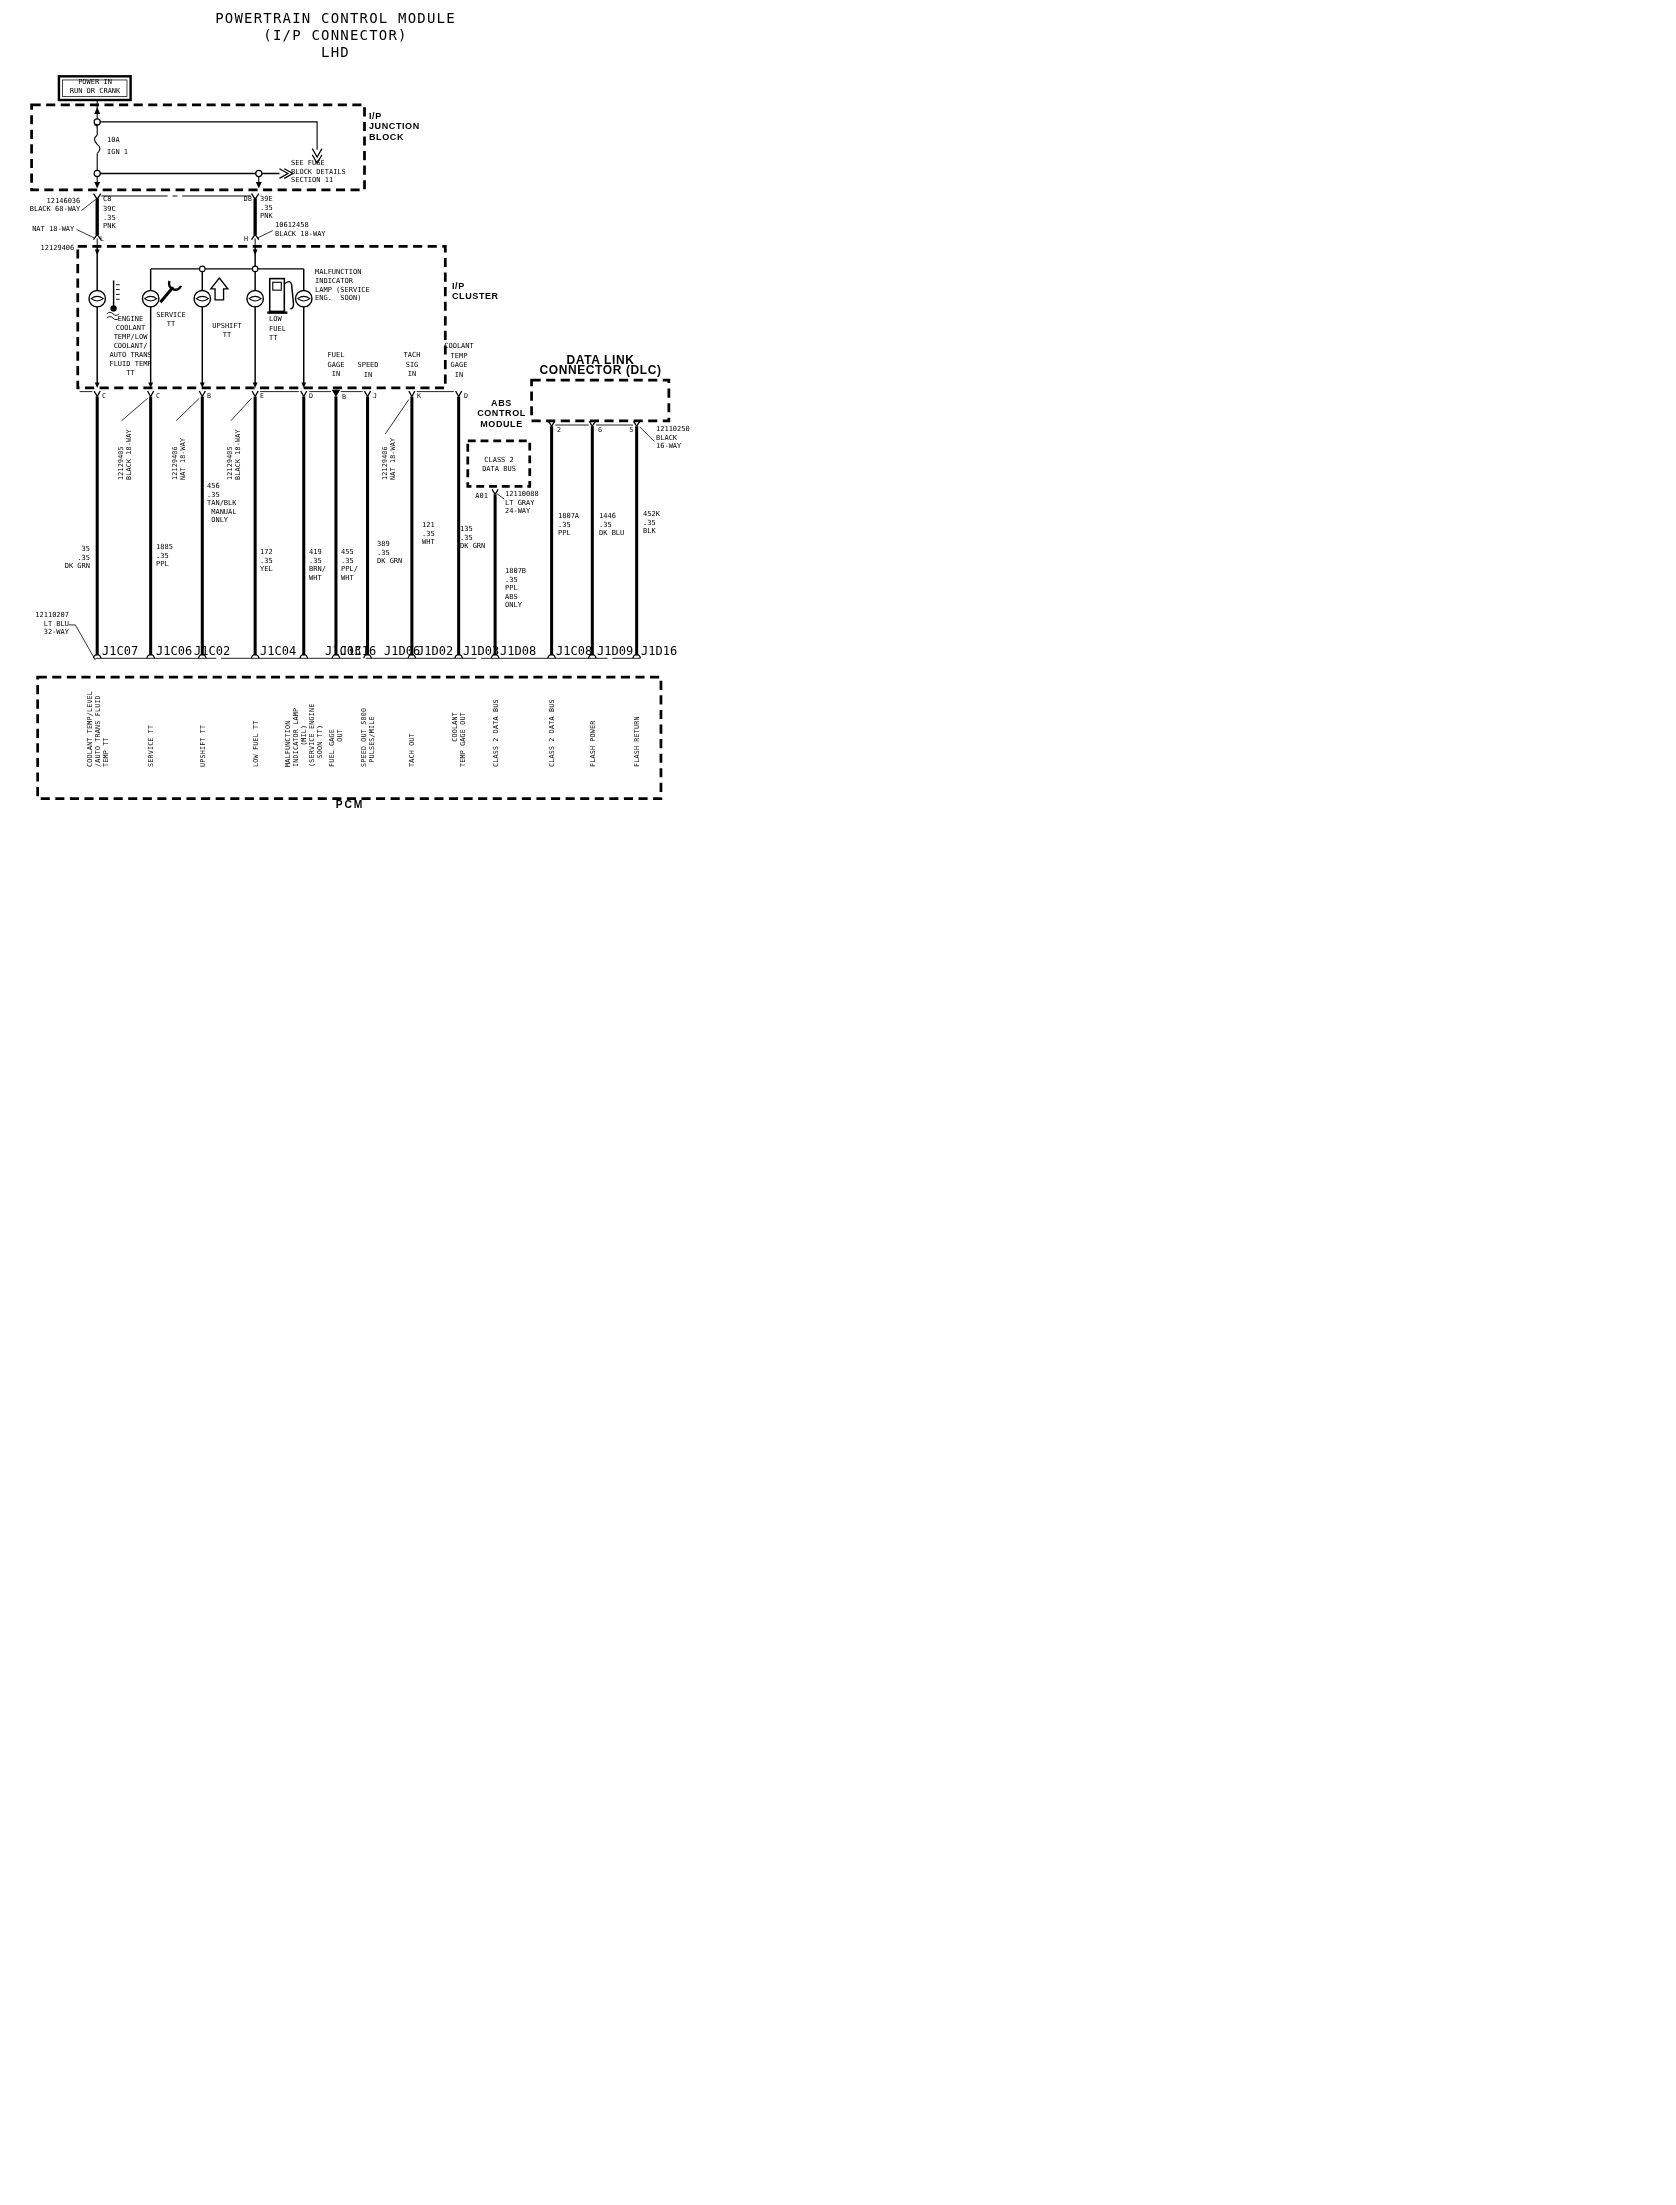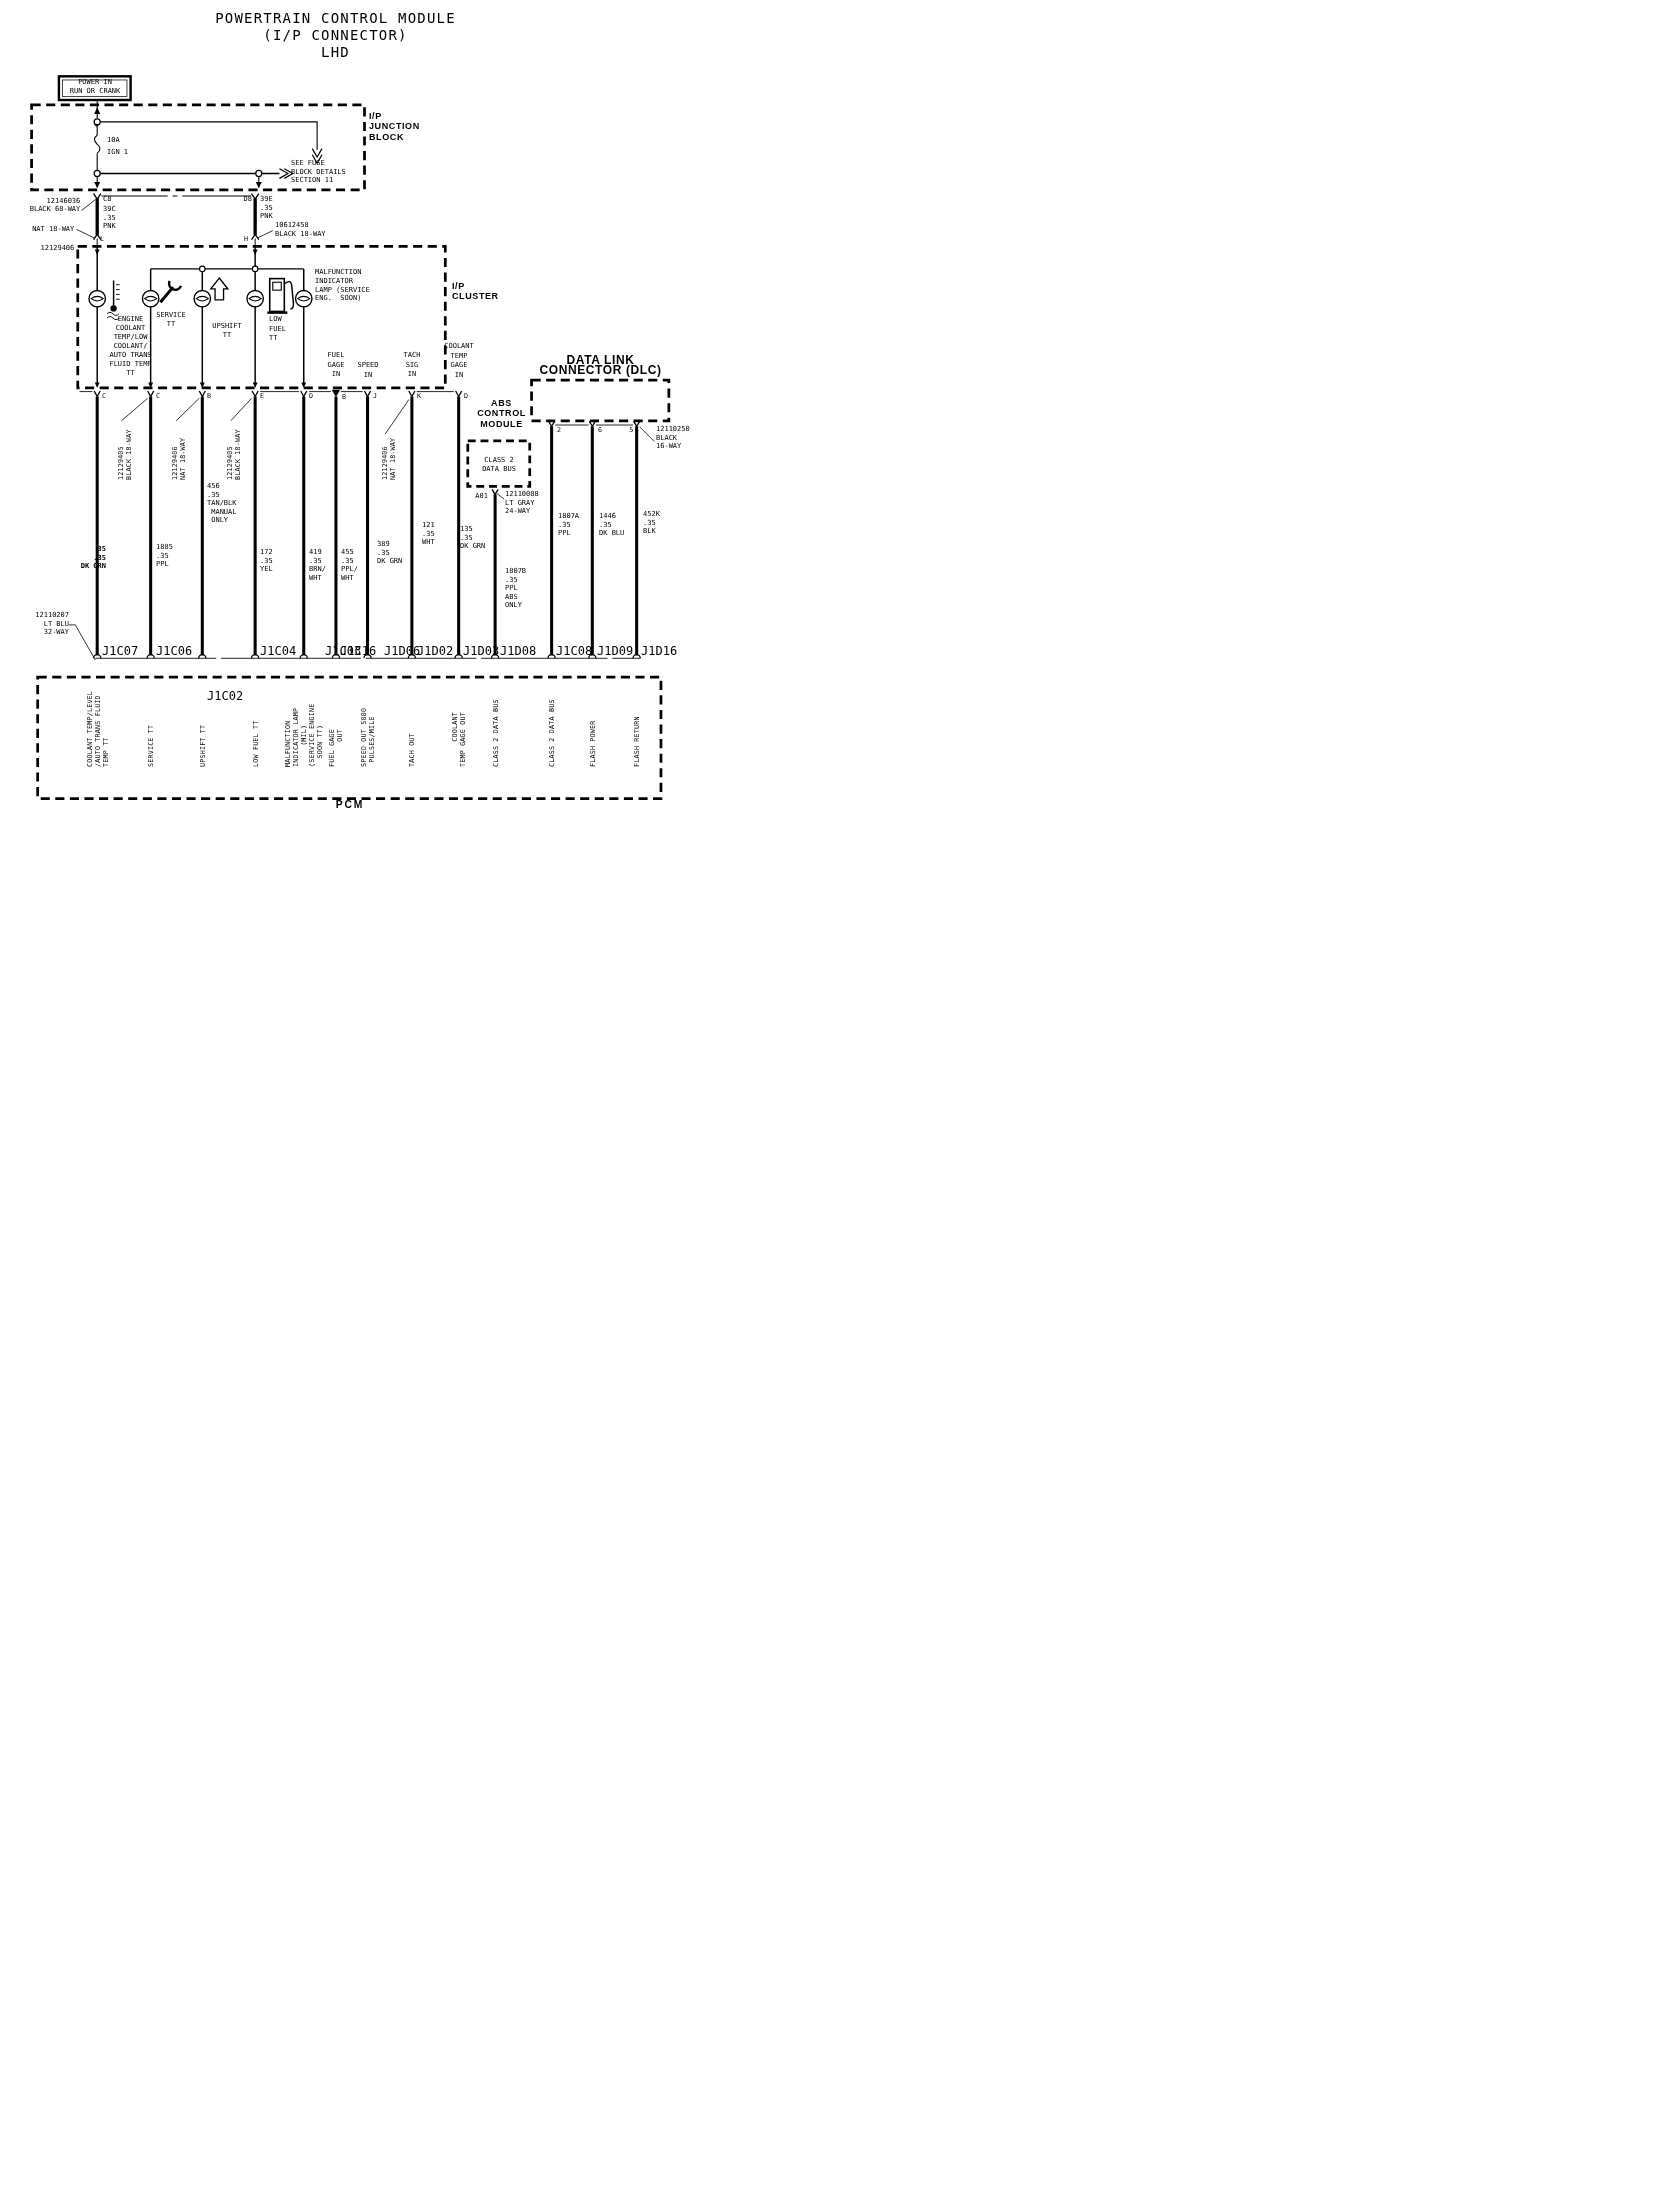--- a/index.html
+++ b/index.html
@@ -298,21 +298,21 @@
 
   <div class="vrot" style="left:117px;top:480px;">12129405
 BLACK 18-WAY</div>
   <div class="vrot" style="left:171px;top:480px;">12129406
 NAT 18-WAY</div>
   <div class="vrot" style="left:226px;top:480px;">12129405
 BLACK 18-WAY</div>
   <div class="vrot" style="left:381px;top:480px;">12129406
 NAT 18-WAY</div>
 
-  <div class="txt r" style="left:68px;top:545px;width:38px;font-weight:bold;">35
+  <div class="txt r" style="left:52px;top:545px;width:38px;">35
 .35
 DK GRN</div>
   <div class="txt" style="left:156px;top:543px;">1885
 .35
 PPL</div>
   <div class="txt" style="left:207px;top:482px;">456
 .35
 TAN/BLK
  MANUAL
  ONLY</div>
@@ -369,21 +369,21 @@
   <div class="txt" style="left:656px;top:425px;">12110250
 BLACK
 16-WAY</div>
 
   <div class="txt r" style="left:25px;top:611px;width:44px;">12110207
 LT BLU
 32-WAY</div>
 
   <div class="txt pin small" style="left:102px;top:648px;">J1C07</div>
   <div class="txt pin small" style="left:156px;top:648px;">J1C06</div>
-  <div class="txt pin small" style="left:207px;top:648px;margin-top:45px;">J1C02</div>
+  <div class="txt pin small" style="left:194px;top:648px;">J1C02</div>
   <div class="txt pin small" style="left:260px;top:648px;">J1C04</div>
   <div class="txt pin small" style="left:309px;top:648px;margin-left:16px;">J1C03</div>
   <div class="txt pin small" style="left:340px;top:648px;">J1C16</div>
   <div class="txt pin small" style="left:384px;top:648px;">J1D06</div>
   <div class="txt pin small" style="left:417px;top:648px;">J1D02</div>
   <div class="txt pin small" style="left:463px;top:648px;">J1D03</div>
   <div class="txt pin small" style="left:500px;top:648px;">J1D08</div>
   <div class="txt pin small" style="left:556px;top:648px;">J1C08</div>
   <div class="txt pin small" style="left:597px;top:648px;">J1D09</div>
   <div class="txt pin small" style="left:641px;top:648px;">J1D16</div>

